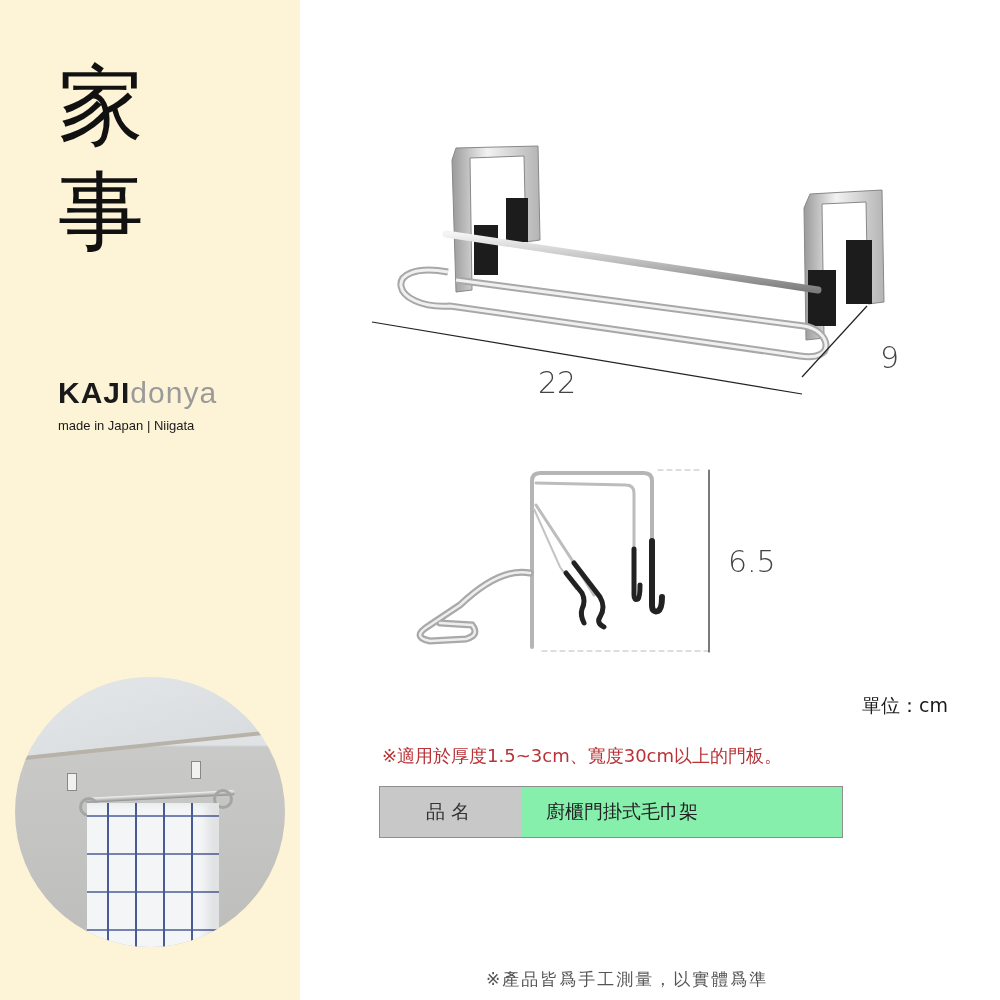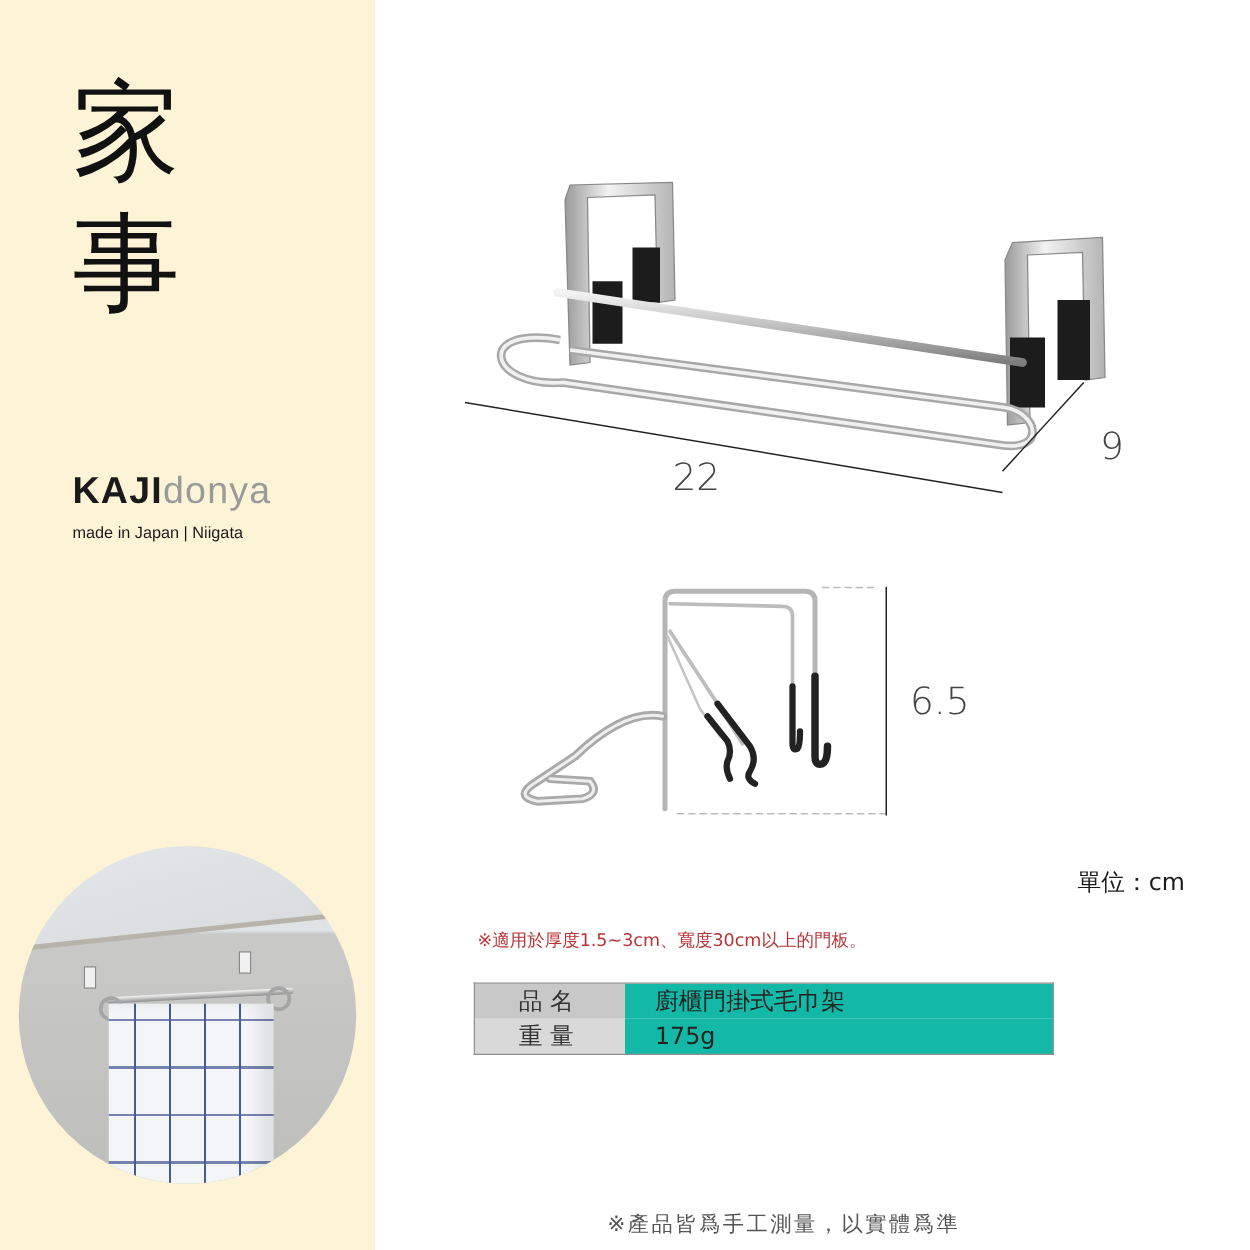--- a/index.html
+++ b/index.html
@@ -63,34 +63,34 @@
   }
 
   .dim-text {
     position: absolute; font-family: "DejaVu Sans", sans-serif; font-weight: 200;
     color: #444; font-size: 30px; line-height: 1;
   }
   .unit {
     position: absolute; right: 52px; top: 693px; font-size: 19px; color: #1a1a1a;
   }
   .note-red {
-    position: absolute; left: 382px; top: 744px; font-size: 14px; color: #b83236;
+    position: absolute; left: 382px; top: 744px; font-size: 18px; color: #b83236;
   }
   table.specs {
     position: absolute; left: 379px; top: 786px; width: 464px;
     border-collapse: collapse; border: 1.5px solid #8f8f8f;
     font-size: 19px; color: #222;
   }
-  table.specs td { height: 28px; padding: 0; }
+  table.specs td { height: 28px; padding: 11px; }
   table.specs td.label {
     width: 120px; text-align: center; letter-spacing: 6px; color: #333;
   }
   table.specs tr:nth-child(odd) td.label { background: #c8c8c8; }
   table.specs tr:nth-child(even) td.label { background: #d9d9d9; }
-  table.specs td.value { background: #14b8a6; padding-left: 24px; }
+  table.specs td.value { background: #86efac; padding-left: 24px; }
   .footnote {
     position: absolute; left: 486px; top: 968px; font-size: 17px; color: #555; letter-spacing: 2px;
   }
 </style>
 </head>
 <body>
 
 <div class="sidebar">
   <div class="logo-kanji k1">家</div>
   <div class="logo-kanji k2">事</div>
@@ -169,20 +169,16 @@
 <div class="unit">單位：cm</div>
 
 <div class="note-red">※適用於厚度1.5~3cm、寬度30cm以上的門板。</div>
 
 <table class="specs">
   <tbody>
       <tr>
     <td class="label">品名</td>
     <td class="value">廚櫃門掛式毛巾架</td>
   </tr>
-  <tr>
-    <td class="label">重量</td>
-    <td class="value">175g</td>
-  </tr>
 </tbody>
   </table>
 
 <div class="footnote">※產品皆爲手工測量，以實體爲準</div>
 
 </body></html>

